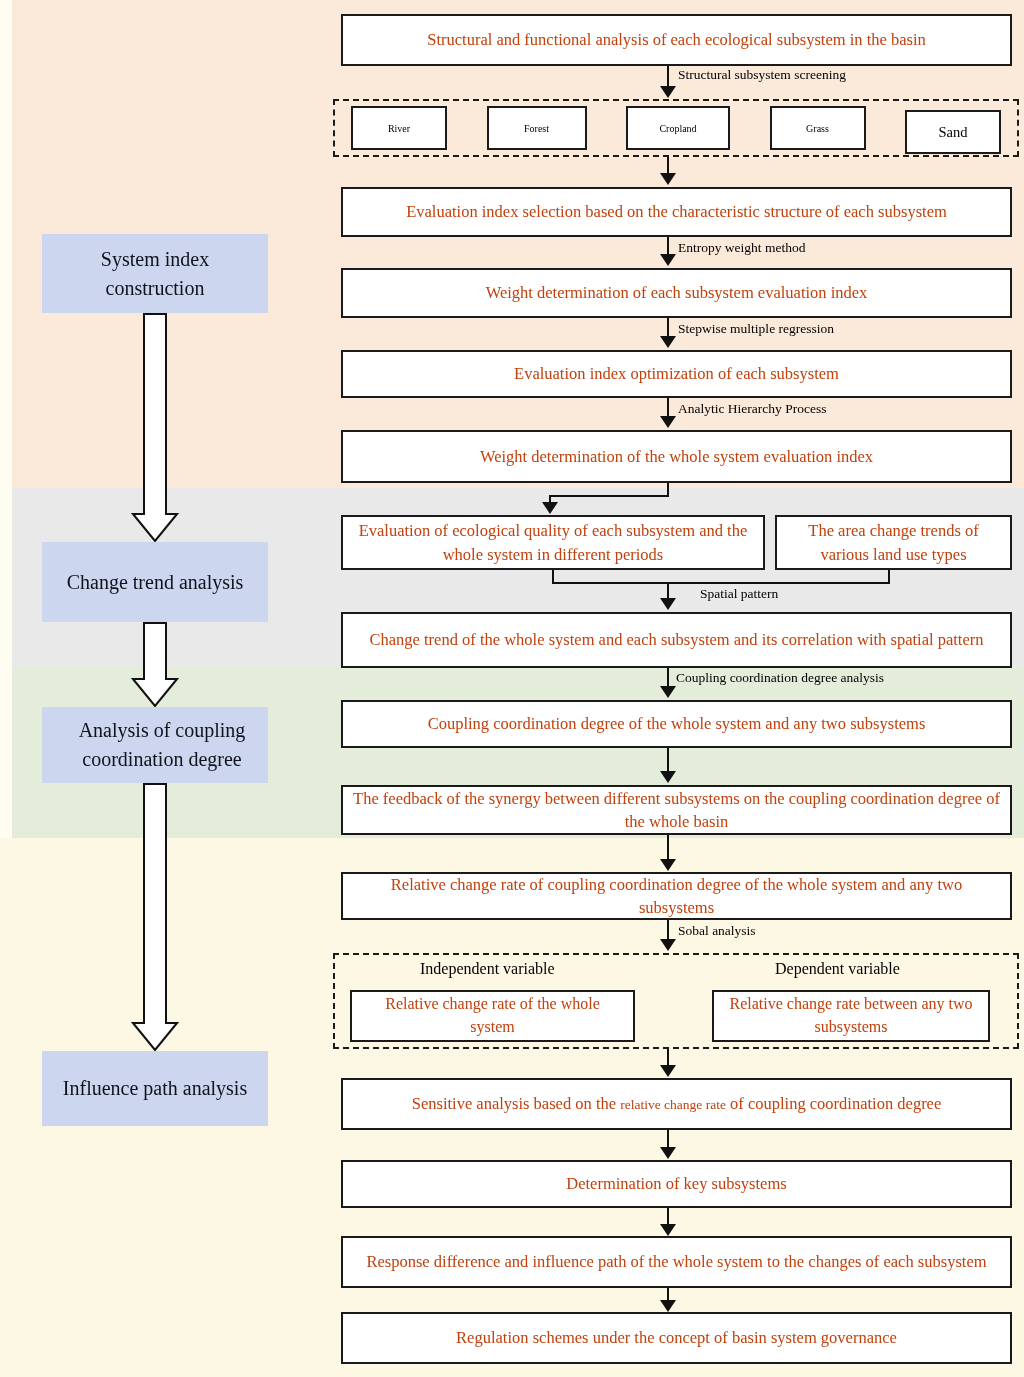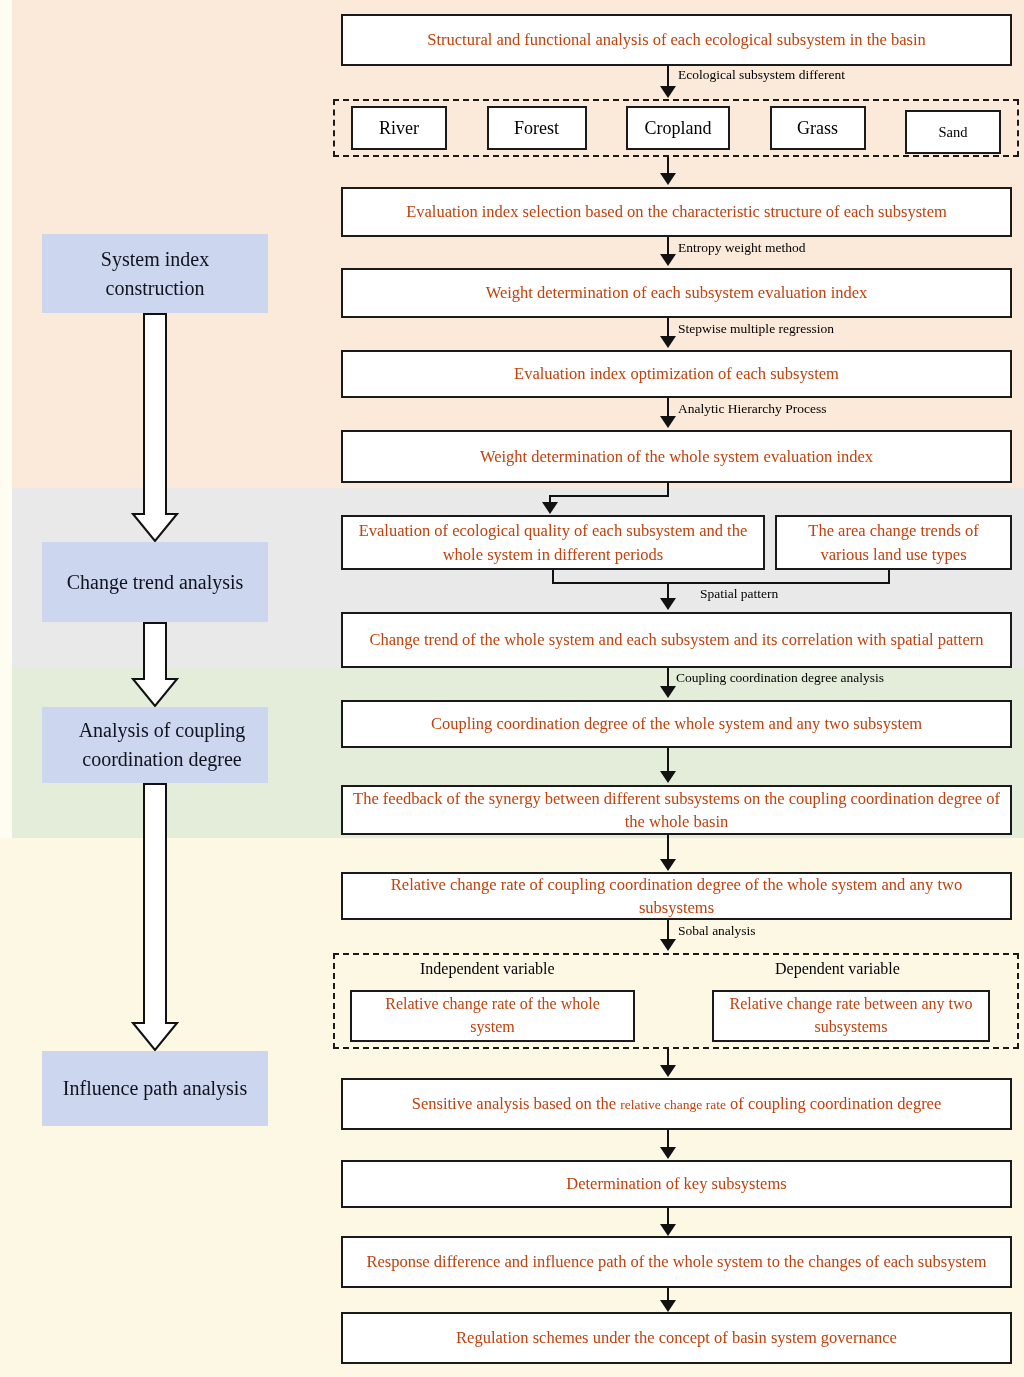--- a/index.html
+++ b/index.html
@@ -2,21 +2,21 @@
 <html><head>
 <meta charset="utf-8">
 <style>
   html,body{margin:0;padding:0;}
   body{font-family:"Liberation Serif","DejaVu Serif",serif;}
   .canvas{position:relative;width:1024px;height:1377px;background:#fffdf2;overflow:hidden;}
   .band{position:absolute;}
   .fbox{position:absolute;background:#ffffff;border:2px solid #1a1a1a;display:flex;align-items:center;justify-content:center;text-align:center;color:#c2410c;font-size:16.5px;line-height:1.42;padding:2px 10px;box-sizing:border-box;}
   .dashed{position:absolute;border:2.5px dashed #1a1a1a;box-sizing:border-box;}
   .subrow{display:flex;justify-content:space-between;align-items:center;padding:0 16px;height:100%;box-sizing:border-box;}
-  .smallbox{background:#fff;border:2px solid #1a1a1a;height:44px;display:flex;align-items:center;justify-content:center;font-size:18px;box-sizing:border-box;}
+  .smallbox{background:#fff;border:2px solid #1a1a1a;height:44px;display:flex;align-items:center;justify-content:center;font-size:10px;box-sizing:border-box;}
   .stage{position:absolute;background:#ccd6ee;display:flex;align-items:center;justify-content:center;text-align:center;font-size:20px;line-height:1.45;color:#10131c;padding:4px 10px;box-sizing:border-box;}
   .vline{position:absolute;width:2px;background:#111;}
   .hline{position:absolute;height:2px;background:#111;}
   .ahead{position:absolute;width:0;height:0;border-left:8px solid transparent;border-right:8px solid transparent;border-top:12px solid #111;}
   .albl{position:absolute;font-size:13.5px;color:#000;white-space:nowrap;}
   .hdr{position:absolute;font-size:16px;color:#000;white-space:nowrap;}
   .bigarrow{position:absolute;}
   .smalltxt{font-size:13.5px;}
 </style>
 </head>
@@ -49,21 +49,21 @@
   </svg>
   <div class="stage" style="left:42px;top:1051px;width:226px;height:75px;">
     <span>Influence path analysis</span>
   </div>
 
   <div class="fbox" style="left:341px;top:14px;width:671px;height:52px;">
     <span>Structural and functional analysis of each ecological subsystem in the basin</span>
   </div>
   <div class="vline" style="left:667px;top:66px;height:22px;"></div>
   <div class="ahead" style="left:660px;top:86px;"></div>
-  <div class="albl" style="left:678px;top:67px;">Ecological subsystem different</div>
+  <div class="albl" style="left:678px;top:67px;">Structural subsystem screening</div>
 
   <div class="dashed" style="left:333px;top:99px;width:686px;height:58px;">
     <div class="subrow">
       <div class="smallbox" style="width:96px;">
           <span>River</span>
         </div>
       <div class="smallbox" style="width:100px;">
           <span>Forest</span>
         </div>
       <div class="smallbox" style="width:104px;">
@@ -125,21 +125,21 @@
   <div class="albl" style="left:700px;top:586px;">Spatial pattern</div>
 
   <div class="fbox" style="left:341px;top:612px;width:671px;height:56px;">
     <span>Change trend of the whole system and each subsystem and its correlation with spatial pattern</span>
   </div>
   <div class="vline" style="left:667px;top:668px;height:20px;"></div>
   <div class="ahead" style="left:660px;top:686px;"></div>
   <div class="albl" style="left:676px;top:670px;">Coupling coordination degree analysis</div>
 
   <div class="fbox" style="left:341px;top:700px;width:671px;height:48px;">
-    <span>Coupling coordination degree of the whole system and any two subsystem</span>
+    <span>Coupling coordination degree of the whole system and any two subsystems</span>
   </div>
   <div class="vline" style="left:667px;top:748px;height:25px;"></div>
   <div class="ahead" style="left:660px;top:771px;"></div>
 
   <div class="fbox" style="left:341px;top:785px;width:671px;height:50px;">
     <span>The feedback of the synergy between different subsystems on the coupling coordination degree of the whole basin</span>
   </div>
   <div class="vline" style="left:667px;top:835px;height:26px;"></div>
   <div class="ahead" style="left:660px;top:859px;"></div>
 

